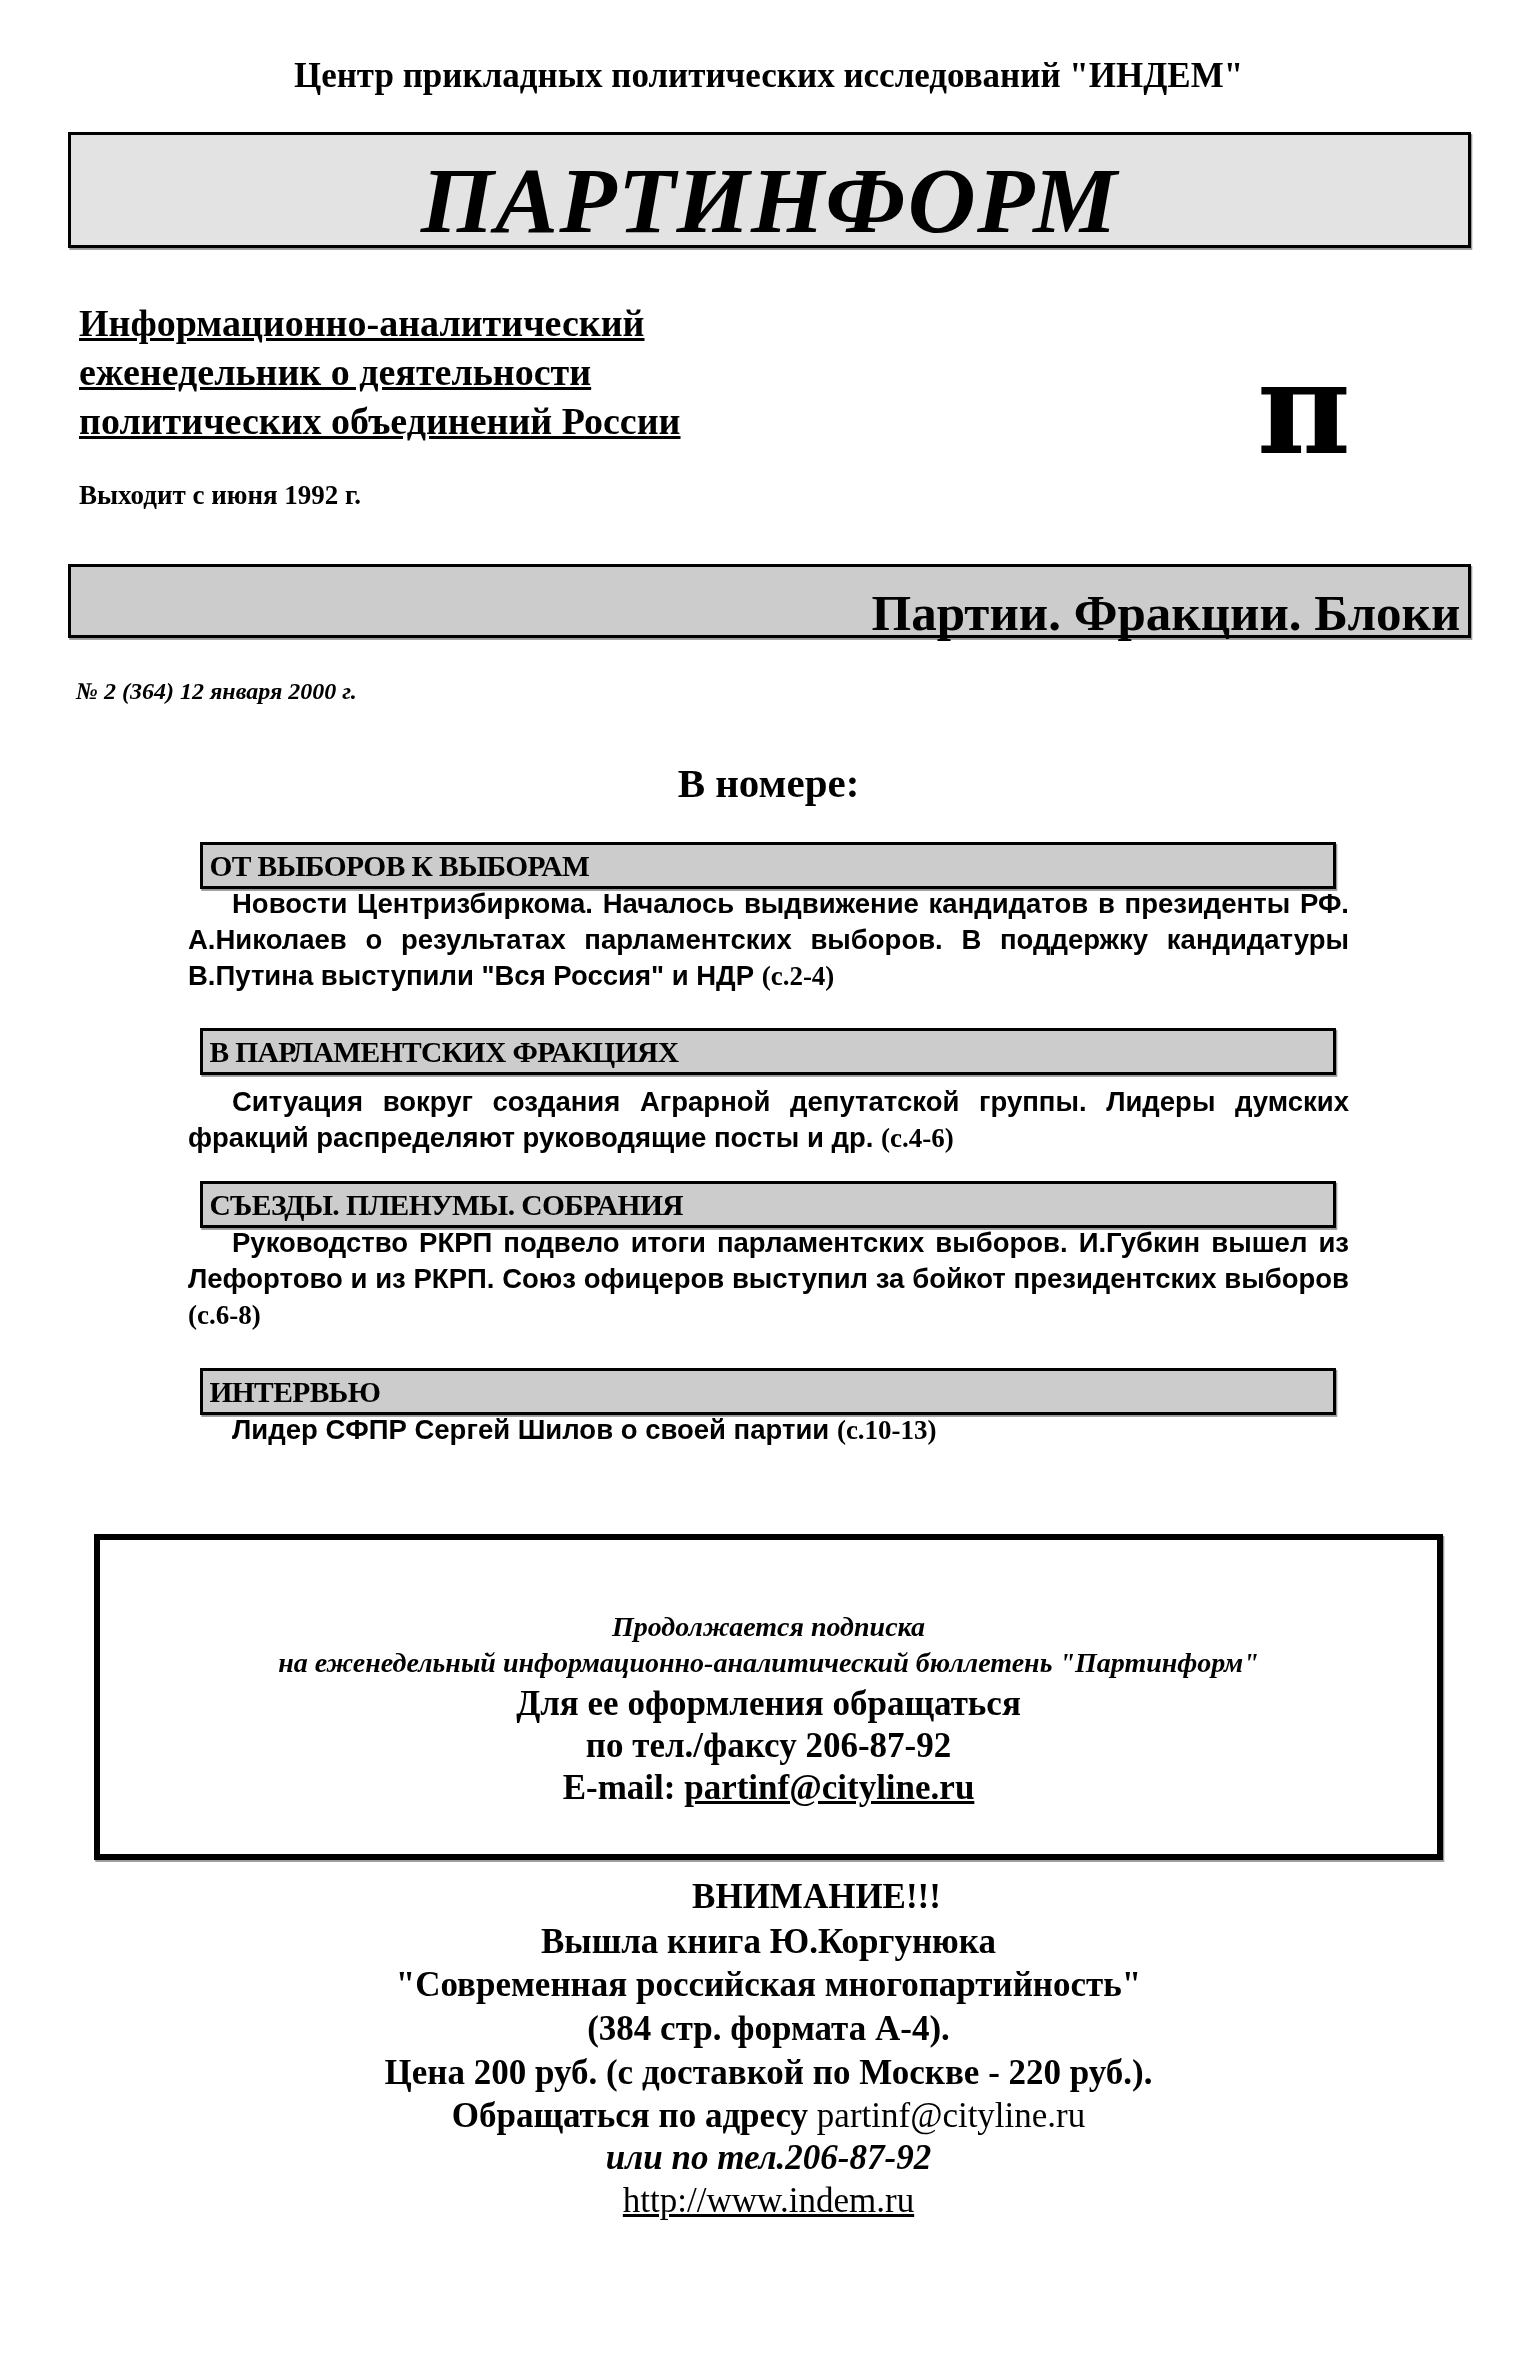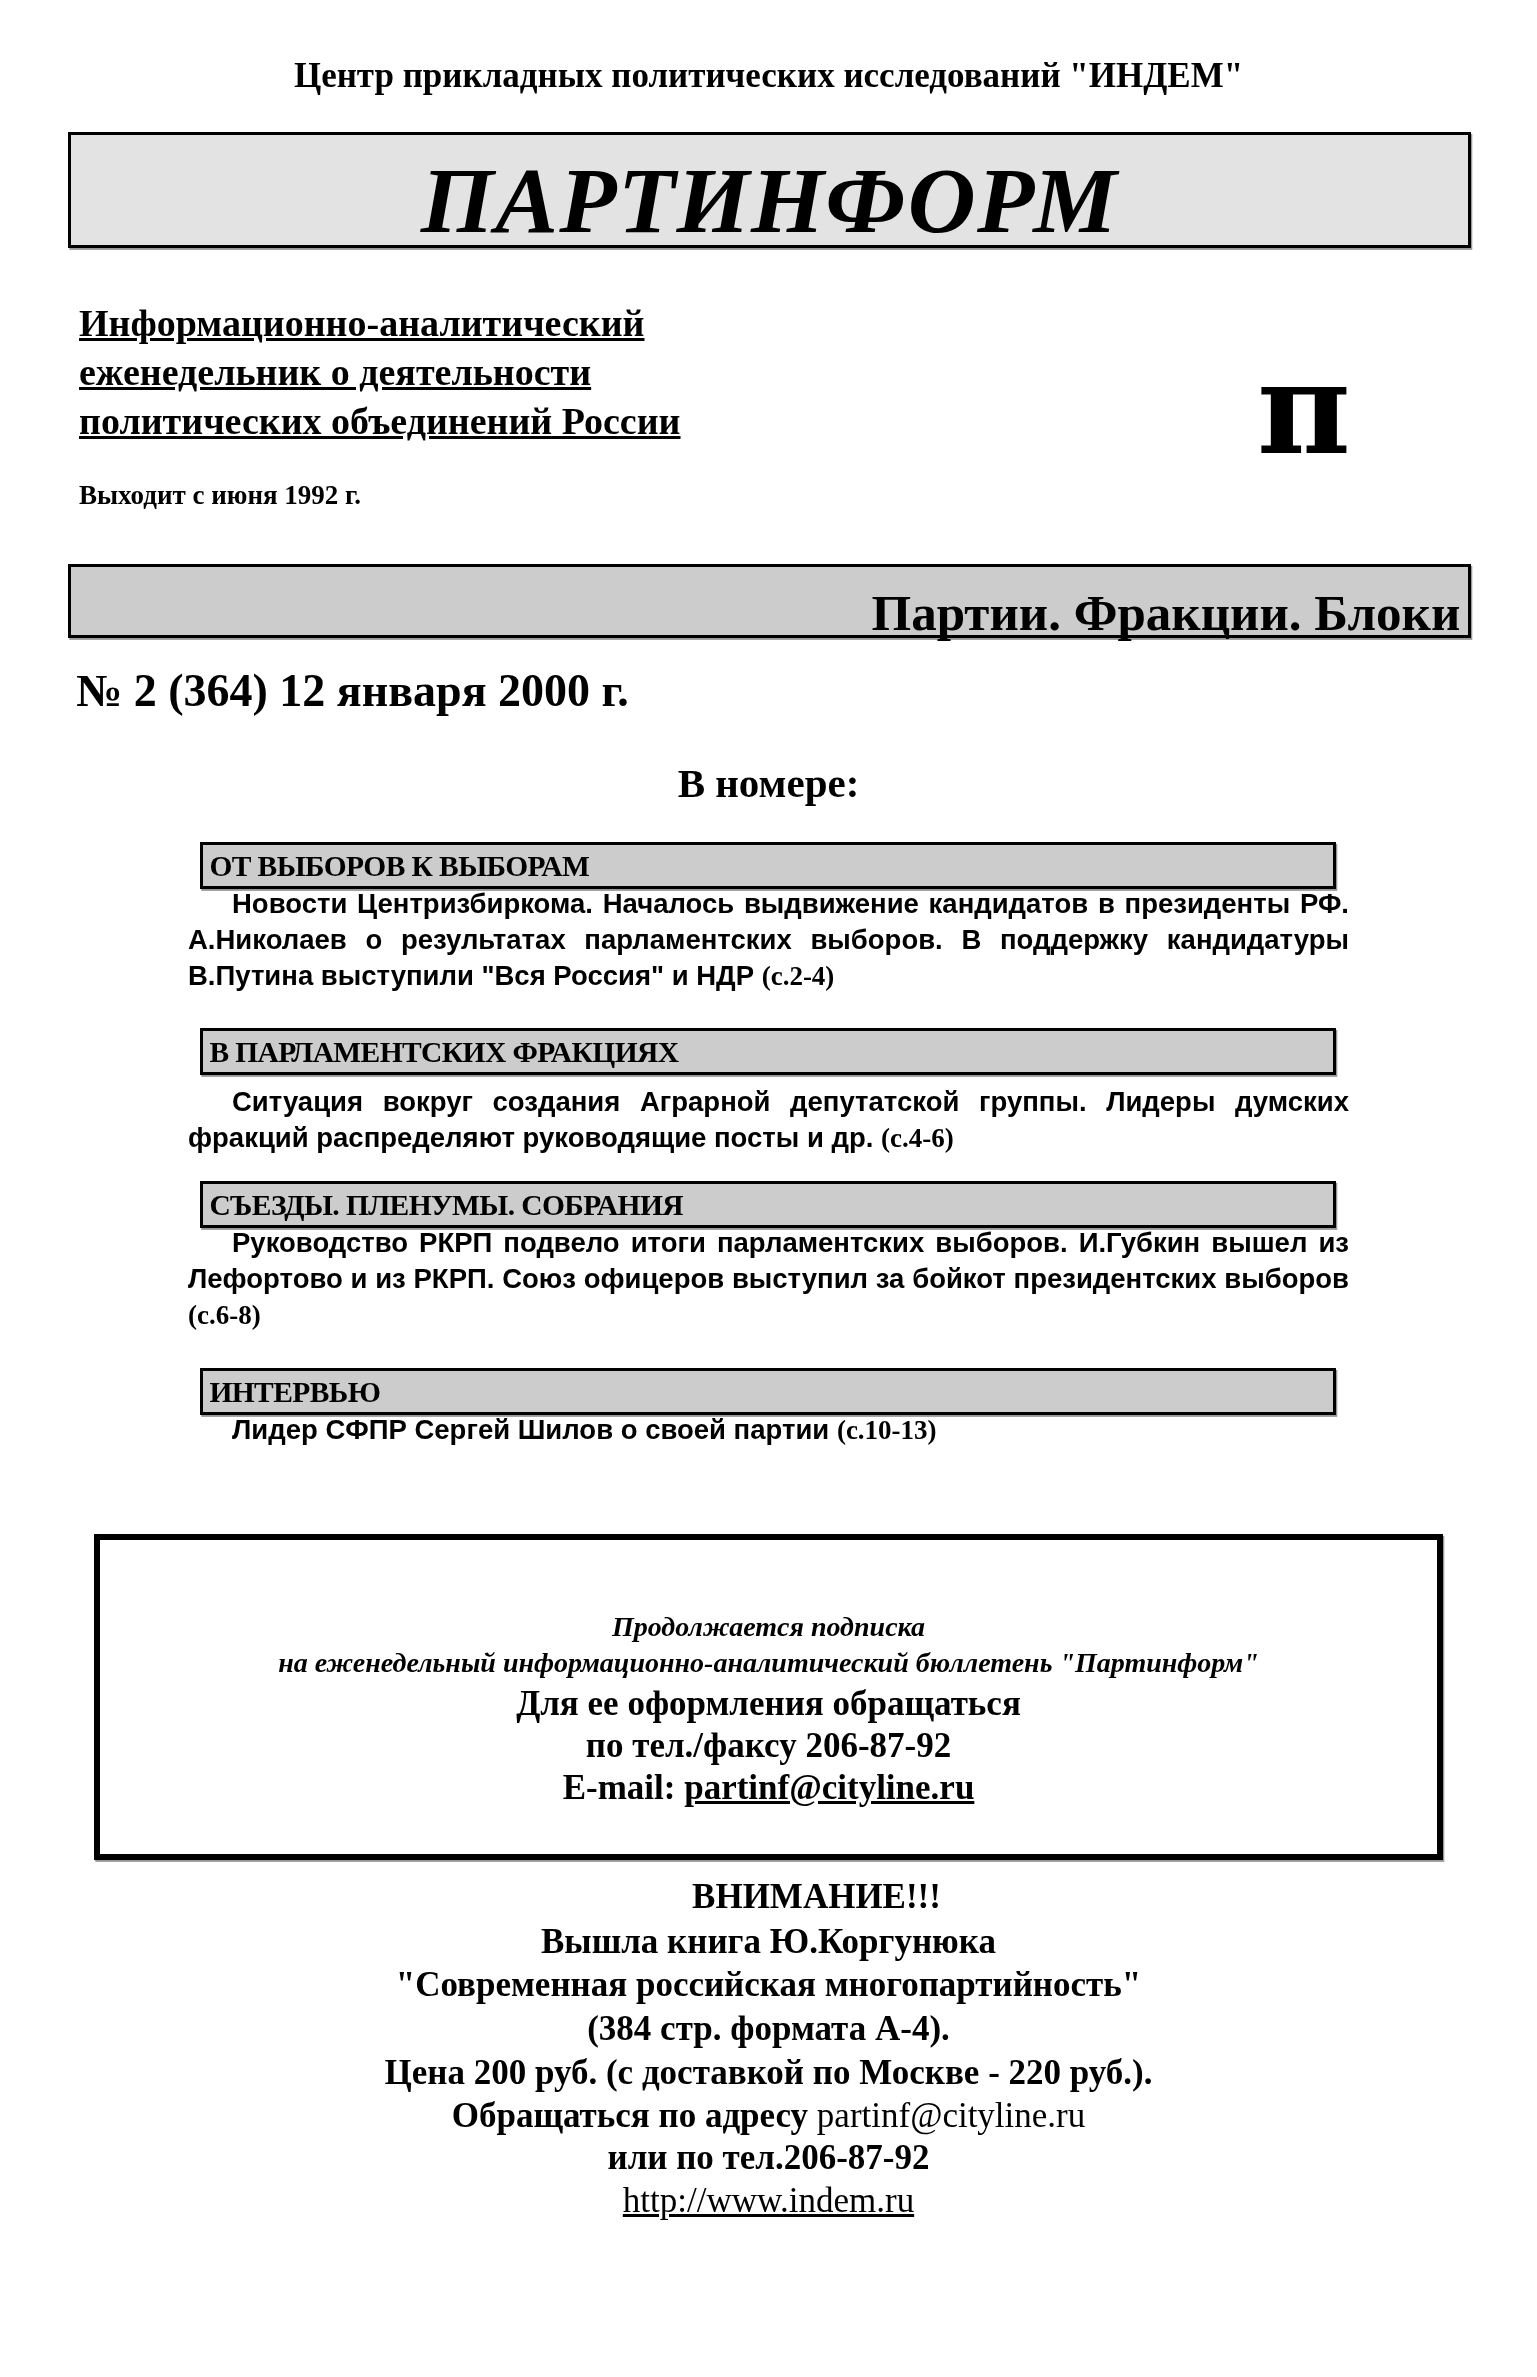--- a/index.html
+++ b/index.html
@@ -16,21 +16,21 @@
   .subtitle { left: 79px; font-size: 38px; line-height: 49px; text-decoration: underline; }
   #sub-1 { top: 288px; }
   #sub-2 { top: 337px; }
   #sub-3 { top: 386px; }
   #since { left: 79px; top: 468px; font-size: 27px; line-height: 32px; }
   #pi-logo { left: 1257px; top: 333px; font-size: 128px; line-height: 128px; font-family: "DejaVu Serif", serif; font-weight: bold; }
 
   #rubric-box { left: 68px; top: 553px; width: 1397px; height: 68px; border: 3.2px solid #000; background: #cccccc; box-shadow: 1.3px 1.9px 0 #999; }
   #rubric-title { right: 7.7px; top: 7.7px; font-size: 51px; line-height: 54px; }
 
-  #issue-line { left: 76px; top: 660px; font-size: 46px; line-height: 40px; }
+  #issue-line { left: 76px; top: 660px; font-size: 24px; line-height: 40px; font-style: italic; }
   #contents-heading { top: 749px; font-size: 41px; line-height: 46px; }
 
   .sec-box { left: 200px; width: 1130px; height: 41px; border: 3.2px solid #000; background: #cccccc; box-shadow: 1.3px 1.9px 0 #999; }
   .sec-title { position: absolute; left: 6.4px; top: 3.8px; font-size: 29.5px; line-height: 35px; font-family: "Liberation Serif", serif; font-weight: bold; letter-spacing: -0.6px; }
   .sec-body { left: 188px; width: 1161px; font-size: 27.5px; line-height: 36px; text-align: justify; text-align-last: left; text-indent: 44px; font-family: "Liberation Sans", "DejaVu Sans", sans-serif; font-weight: bold; }
   .pages { font-family: "Liberation Serif", serif; font-weight: bold; font-size: 27px; }
 
   #sec1-box { top: 831px; }
   #sec1-body { top: 875px; }
   #sec2-box { top: 1017px; }
@@ -50,21 +50,21 @@
   #sub-l6 { top: 259px; font-size: 35px; line-height: 42px; font-weight: bold; }
   .u { text-decoration: underline; }
 
   .notice { font-size: 35px; line-height: 42px; font-weight: bold; }
   #n1 { top: 1865px; padding-left: 48px; }
   #n2 { top: 1910px; }
   #n3 { top: 1953px; }
   #n4 { top: 1997px; }
   #n5 { top: 2041px; }
   #n6 { top: 2084px; }
-  #n7 { top: 2126px; }
+  #n7 { top: 2126px; font-style: italic; }
   #n8 { top: 2169px; font-weight: normal; }
   .reg { font-weight: normal; }
 </style>
 </head>
 <body>
 
 <div class="abs center serif-b" id="org-title">Центр прикладных политических исследований "ИНДЕМ"</div>
 
 <div class="abs" id="masthead-box">
   <div class="abs serif-b" id="masthead-title">ПАРТИНФОРМ</div>

